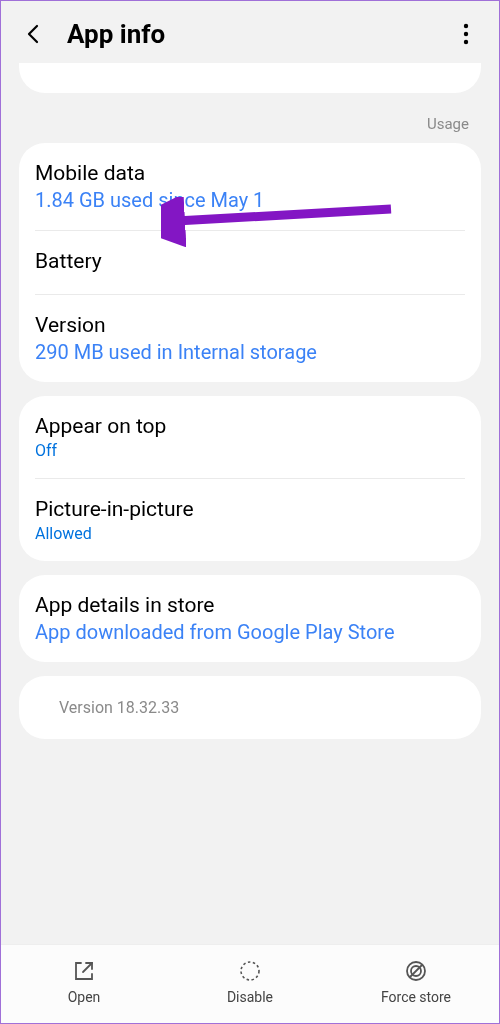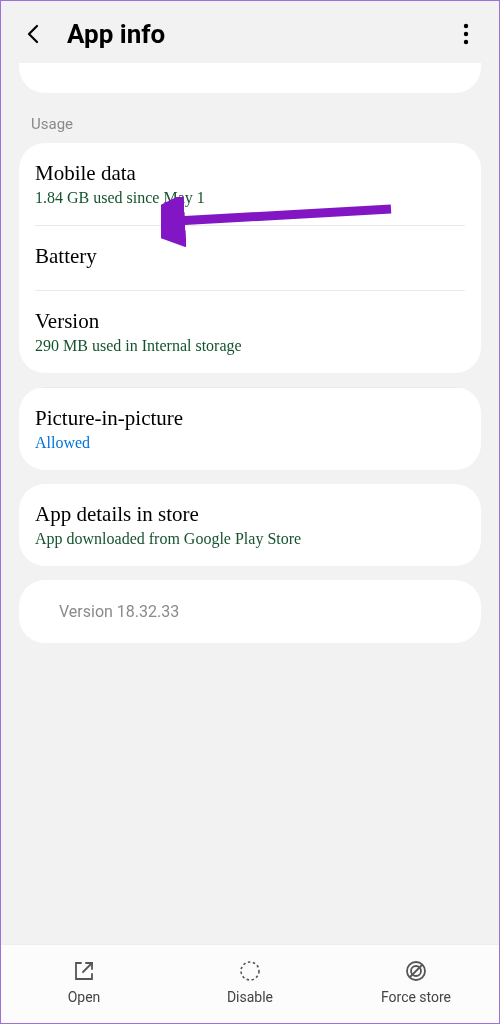--- a/index.html
+++ b/index.html
@@ -35,40 +35,40 @@
   .sliver-card {
     background: #fff;
     border-radius: 0 0 26px 26px;
     margin: 0 18px;
     height: 30px;
   }
   .section-label {
     font-size: 15px;
     color: #8a8a8a;
     padding: 22px 30px 10px 30px;
+    text-align: right;
   }
   .card {
     background: #fff;
     border-radius: 26px;
     margin: 0 18px 14px 18px;
     overflow: hidden;
-    font-family: Liberation Serif, serif;
   }
   .row {
     padding: 18px 16px;
   }
   .row-title {
     font-size: 21px;
     color: #000;
     font-weight: 400;
     margin-bottom: 3px;
   }
   .row-sub {
-    font-size: 16px;
-    color: #14532d;
+    font-size: 20px;
+    color: #3b82f6;
   }
   .row-sub-blue {
     font-size: 16px;
     color: #0072de;
   }
   .divider {
     height: 1px;
     background: #eaeaea;
     margin: 0 16px;
   }
@@ -148,20 +148,24 @@
     <div class="row-title">Battery</div>
   </div>
   <div class="divider"></div>
   <div class="row">
     <div class="row-title">Version</div>
     <div class="row-sub">290 MB used in Internal storage</div>
   </div>
 </div>
 
 <div class="card">
+  <div class="row">
+    <div class="row-title">Appear on top</div>
+    <div class="row-sub-blue">Off</div>
+  </div>
   <div class="divider"></div>
   <div class="row">
     <div class="row-title">Picture-in-picture</div>
     <div class="row-sub-blue">Allowed</div>
   </div>
 </div>
 
 <div class="card">
   <div class="row">
     <div class="row-title">App details in store</div>

